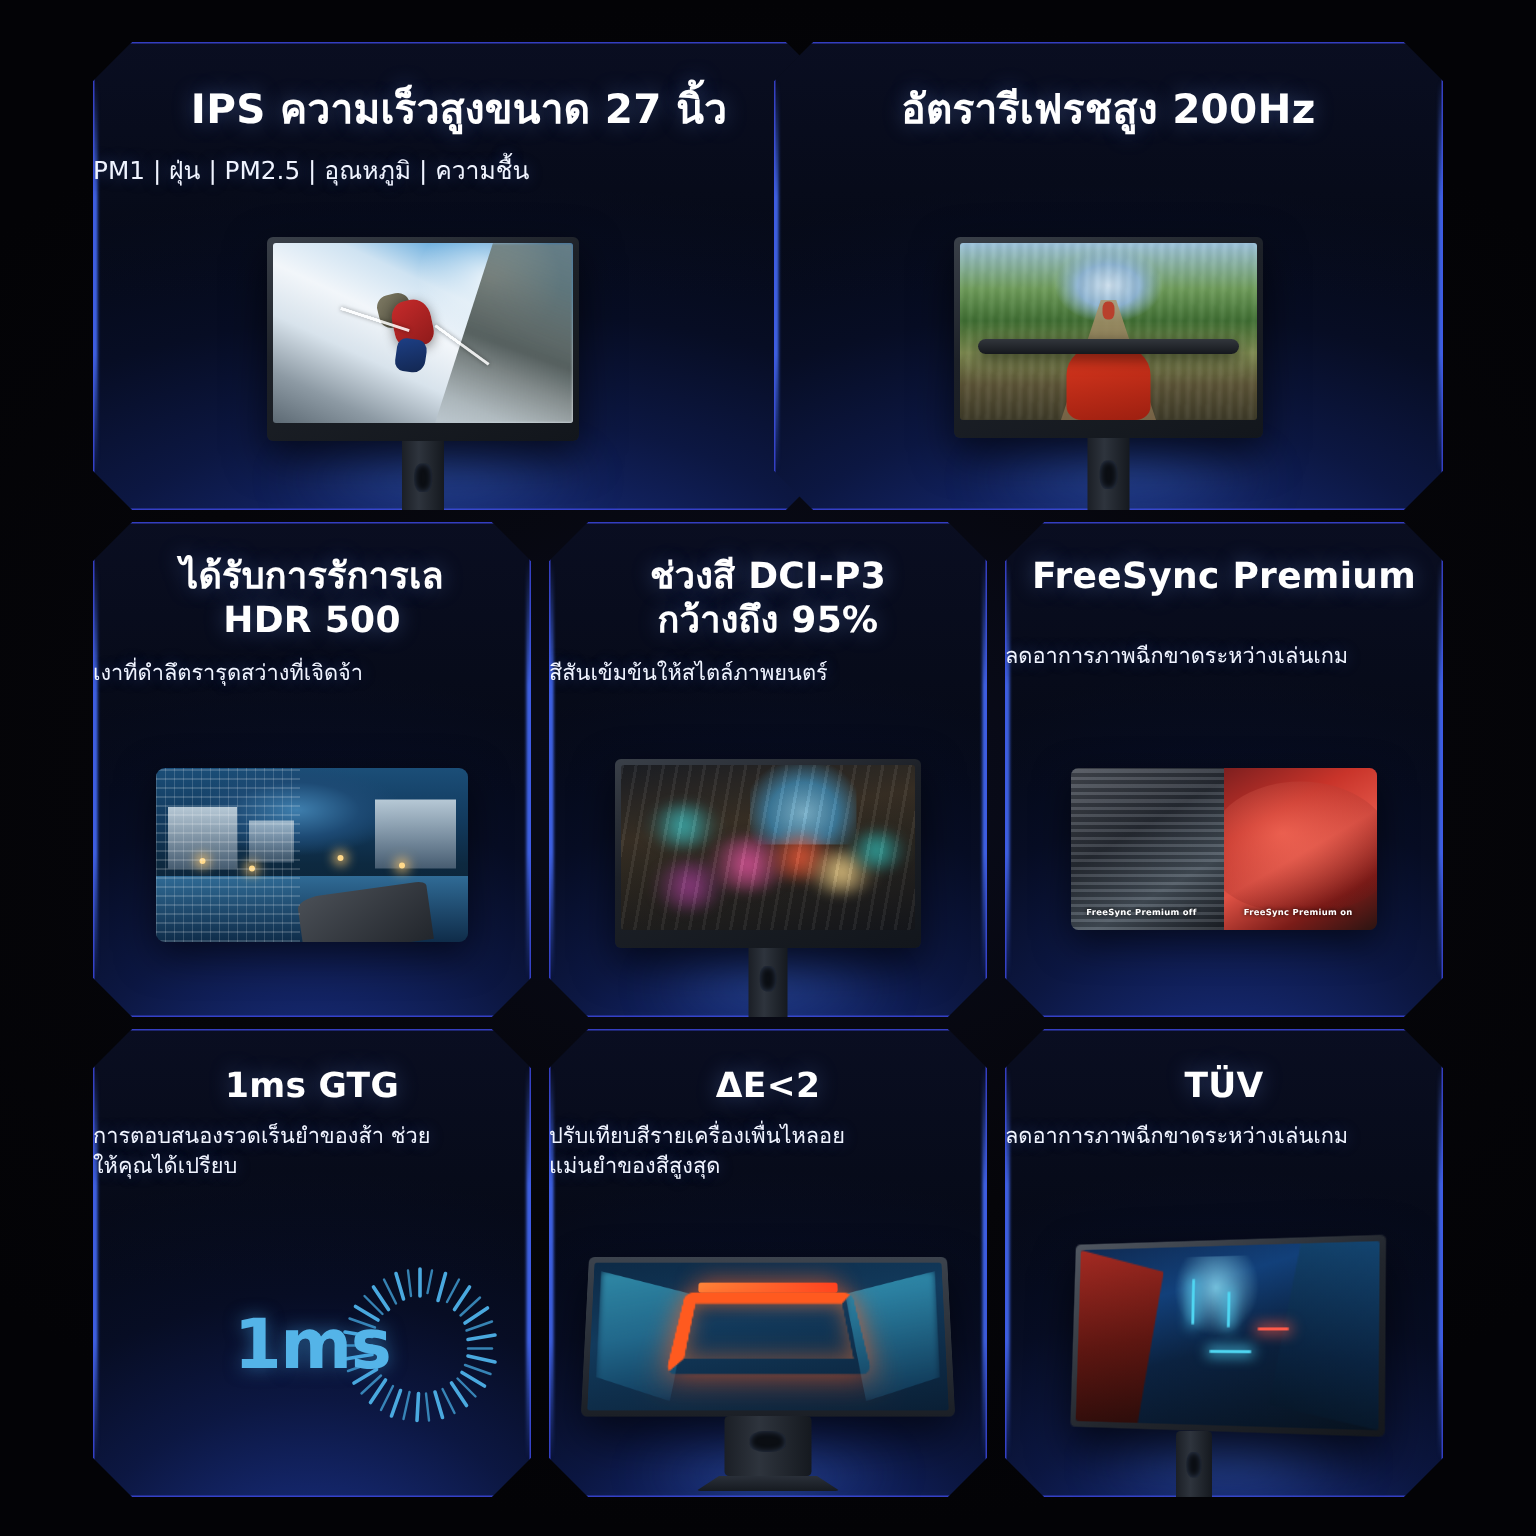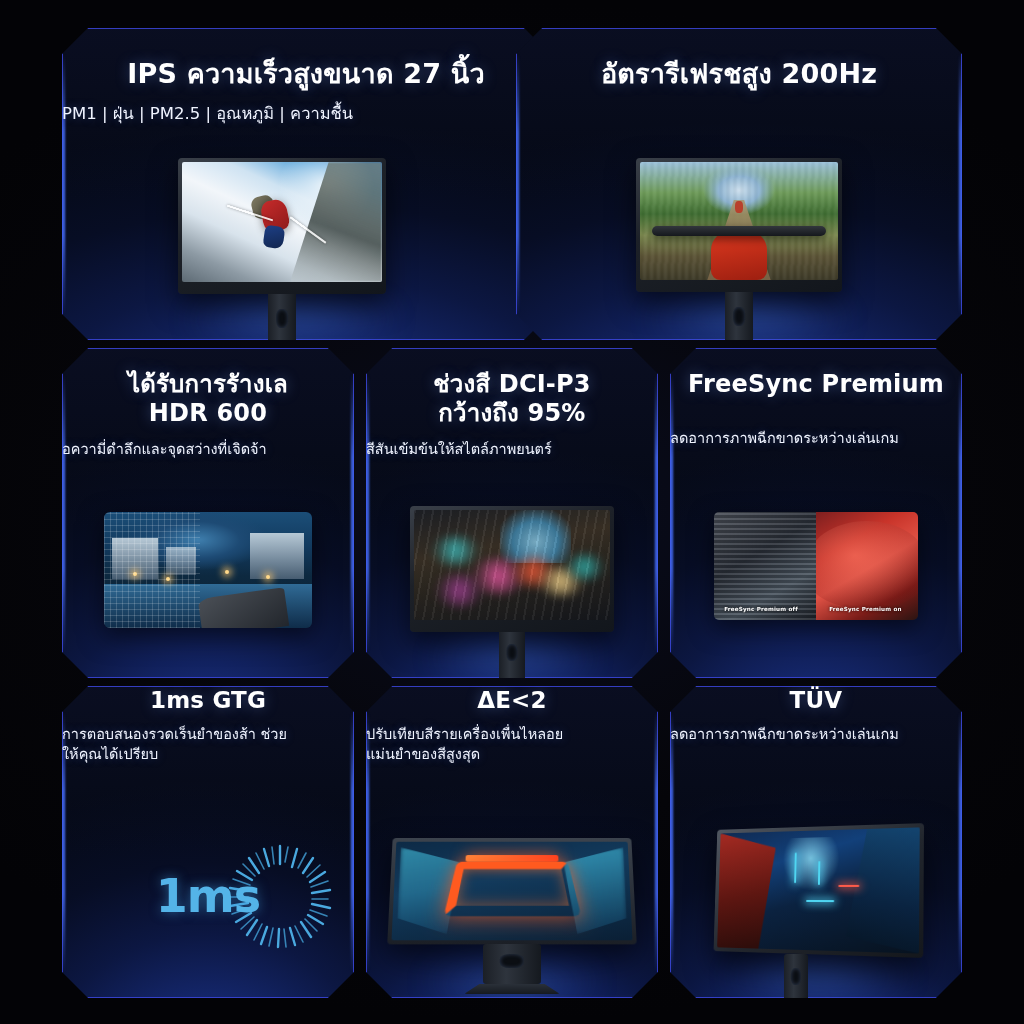--- a/index.html
+++ b/index.html
@@ -82,21 +82,21 @@
     color: #f0f4ff;
     font-weight: 400;
     line-height: 1.35;
     text-shadow: 0 0 10px rgba(90,130,230,0.35);
   }
 
   .h-row1 { font-size: 27px; padding-top: 30px; }
   .s-row1 { font-size: 16.5px; padding-top: 12px; }
   .h-row2 { font-size: 24px; padding-top: 22px; }
   .s-row2 { font-size: 14.5px; padding-top: 11px; }
-  .h-row3 { font-size: 23px; }
+  .h-row3 { font-size: 23px; padding-top: 24px; }
   .s-row3 { font-size: 14.5px; padding-top: 11px; }
 
   
   .monitor { position: absolute; z-index: 4; }
   .mon-bezel {
     position: relative;
     background: linear-gradient(160deg, #3a4049 0%, #1d2128 40%, #12161c 100%);
     border-radius: 4px;
     padding: 4px 4px 12px 4px;
     box-shadow: 0 10px 28px rgba(0,0,0,0.6);
@@ -452,24 +452,24 @@
     </div>
 
     <div class="inner-edge"></div>
     <div class="glow-left"></div>
     <div class="glow-right"></div>
   </div>
 
   <div class="panel" style="left:62px; top:348px; width:292px; height:330px;">
     <div class="top-sheen"></div>
     <div class="heading h-row2">
-      <div>ได้รับการรัางเล</div>
-      <div>HDR 600</div>
-    </div>
-    <div class="subtext s-row2">อความี่ดำลึกและจุดสว่างที่เจิดจ้า</div>
+      <div>ได้รับการรัการเล</div>
+      <div>HDR 500</div>
+    </div>
+    <div class="subtext s-row2">เงาที่ดำลึตรารุดสว่างที่เจิดจ้า</div>
 
     <div class="monitor" style="left:42px; top:164px;">
       <div style="width:208px; height:116px; border-radius:6px; overflow:hidden; position:relative; box-shadow:0 8px 26px rgba(0,0,0,0.55);">
         <div class="scene-hdr">
           <div class="b1"></div>
             <div class="b2"></div>
             <div class="b3"></div>
           <div class="water"></div>
           <div class="lamp" style="left:14%; top:52%;"></div>
           <div class="lamp" style="left:30%; top:56%;"></div>

